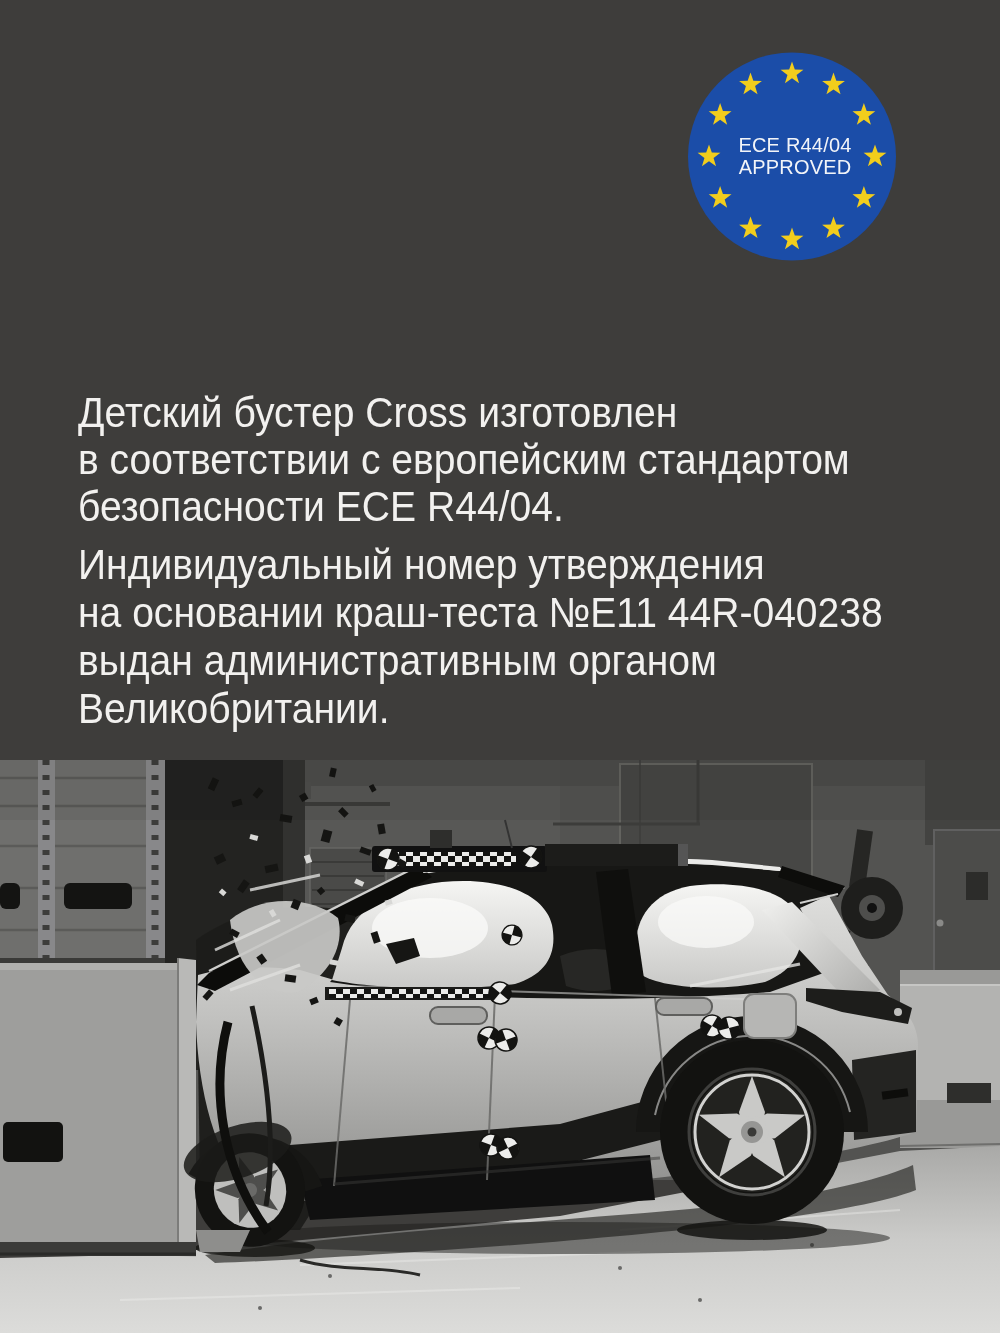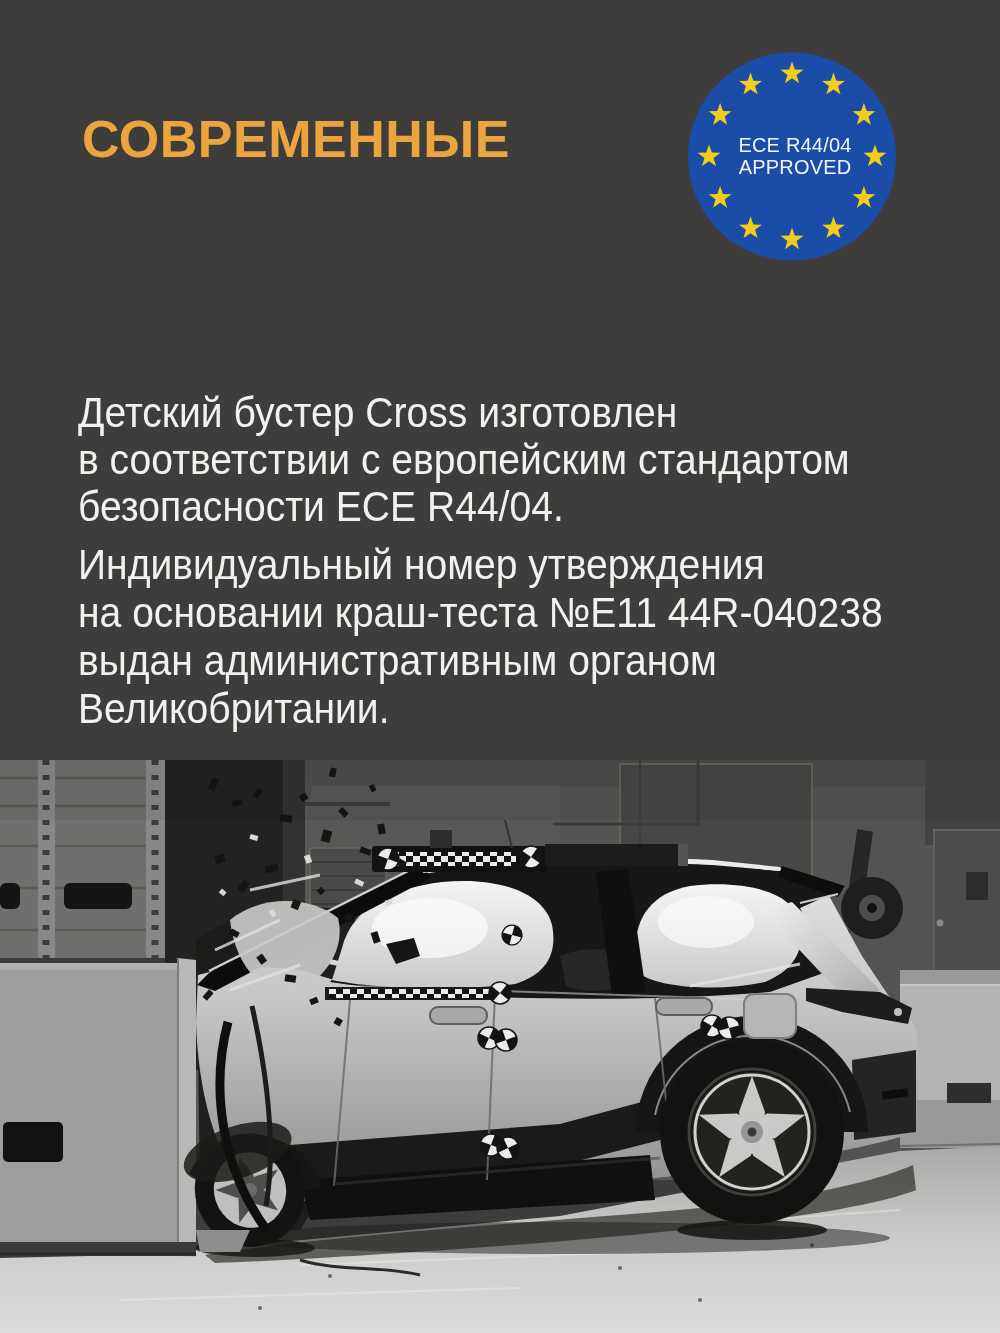--- a/index.html
+++ b/index.html
@@ -26,21 +26,20 @@
   .badge text {
     font-family:"Liberation Sans", sans-serif; font-size:20px; font-weight:400;
     letter-spacing:0.2px;
   }
   .photo { position:absolute; left:0; top:760px; width:1000px; height:573px; }
 </style>
 </head>
 <body>
 
 <h1 class="page-title">
-  <span>СОВРЕМЕННЫЕ</span>
 </h1>
 
 <div class="badge">
   <svg viewBox="0 0 210 210" width="210" height="210">
     <defs>
       <path id="star" d="M0,-12 L2.82,-3.88 L11.41,-3.71 L4.56,1.48 L7.05,9.71 L0,4.8 L-7.05,9.71 L-4.56,1.48 L-11.41,-3.71 L-2.82,-3.88 Z"></path>
     </defs>
     <circle cx="105" cy="104.5" r="104" fill="#1B4DA8"></circle>
     <g fill="#F2CD1C">
       <use href="#star" transform="translate(105,21.5)"></use>

